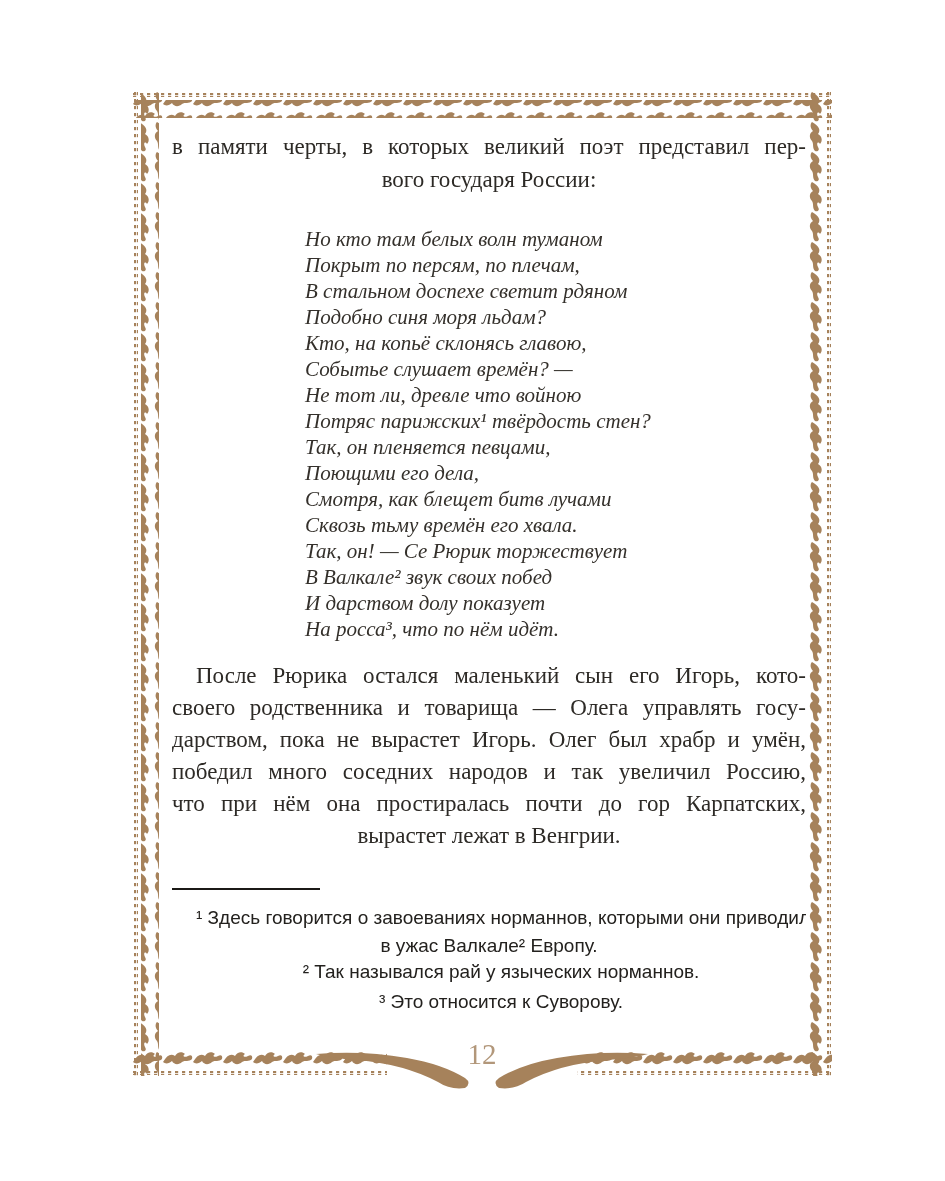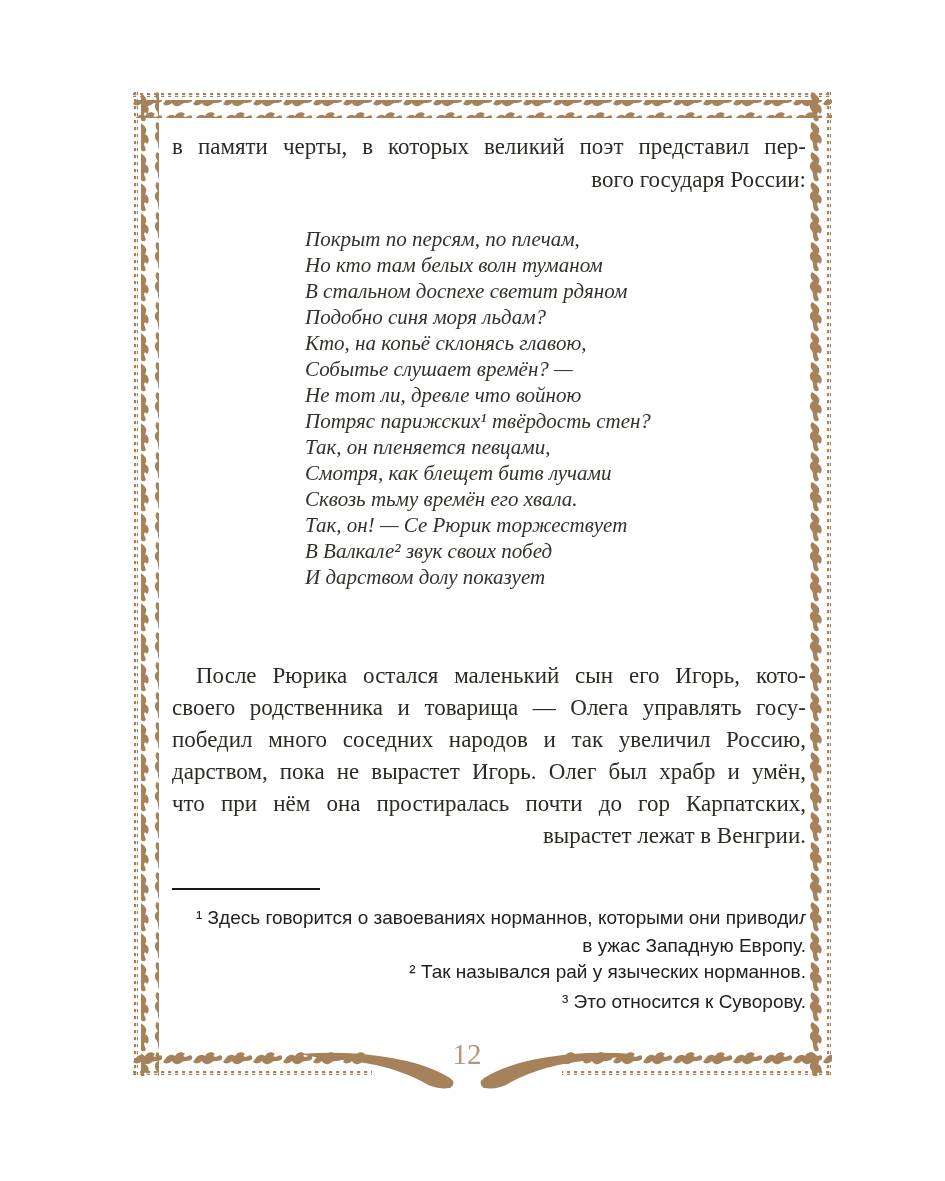--- a/index.html
+++ b/index.html
@@ -16,39 +16,39 @@
     color:var(--text-color);
     font-family:"Liberation Serif", serif;
   }
   .strip{position:absolute;}
   .strip.top{left:133px;top:92px;}
   .strip.bottom{left:133px;top:1050px;}
   .strip.left{left:133px;top:92px;}
   .strip.right{left:806px;top:92px;}
 
   .textblock{position:absolute;left:172px;width:634px;overflow:hidden;}
-  .textblock .line{white-space:nowrap;text-align:right;}
+  .textblock .line{white-space:nowrap;text-align:center;}
   .textblock .line.fill{text-align:justify;text-align-last:justify;}
   .textblock .line.indent{text-indent:24px;}
 
   .intro{top:130px;font-size:23px;line-height:33px;}
   .poem{
     position:absolute;left:305px;top:226px;width:480px;
     font-size:21px;line-height:26px;font-style:italic;color:#34302b;
   }
   .poem .line{white-space:nowrap;}
   .body-para{top:660px;font-size:23px;line-height:32px;}
 
   .fn-rule{position:absolute;left:172px;top:888px;width:148px;height:2px;background:#1b1916;}
   .footnote{font-family:"Liberation Sans", sans-serif;font-size:19px;line-height:28px;color:#23211e;}
   .fn1{top:904px;}
   .fn2{top:958px;}
   .fn3{top:988px;}
 
-  .pagenum-wrap{position:absolute;left:277px;top:1034px;width:380px;height:66px;}
+  .pagenum-wrap{position:absolute;left:292px;top:1034px;width:380px;height:66px;}
   .pagenum-mask{
     position:absolute;left:95px;top:14px;width:190px;height:32px;
     background:#ffffff;z-index:2;
   }
   .flourish{position:absolute;left:10px;top:18px;z-index:3;}
   .pagenum{
     position:absolute;left:0;top:4px;width:100%;z-index:4;
     text-align:center;font-size:29px;line-height:32px;
     color:var(--pagenum-color);
     font-family:"Liberation Serif", serif;
@@ -96,50 +96,52 @@
     <rect x="0" y="0" width="18" height="984" fill="url(#vineV)"></rect>
     <rect x="21" y="0" width="4" height="984" fill="url(#dotsV)"></rect>
   </svg>
 
   <div class="textblock intro">
       <div class="line fill">в памяти черты, в которых великий поэт представил пер-</div>
       <div class="line">вого государя России:</div>
     </div>
 
   <div class="poem">
+      <div class="line">Но кто там белых волн туманом</div>
       <div class="line">Покрыт по персям, по плечам,</div>
-      <div class="line">Но кто там белых волн туманом</div>
       <div class="line">В стальном доспехе светит рдяном</div>
       <div class="line">Подобно синя моря льдам?</div>
       <div class="line">Кто, на копьё склонясь главою,</div>
       <div class="line">Событье слушает времён? —</div>
       <div class="line">Не тот ли, древле что войною</div>
       <div class="line">Потряс парижских¹ твёрдость стен?</div>
       <div class="line">Так, он пленяется певцами,</div>
+      <div class="line">Поющими его дела,</div>
       <div class="line">Смотря, как блещет битв лучами</div>
       <div class="line">Сквозь тьму времён его хвала.</div>
       <div class="line">Так, он! — Се Рюрик торжествует</div>
       <div class="line">В Валкале² звук своих побед</div>
       <div class="line">И дарством долу показует</div>
+      <div class="line">На росса³, что по нём идёт.</div>
     </div>
 
   <div class="textblock body-para">
       <div class="line fill indent">После Рюрика остался маленький сын его Игорь, кото-</div>
       <div class="line fill">своего родственника и товарища — Олега управлять госу-</div>
+      <div class="line fill">дарством, пока не вырастет Игорь. Олег был храбр и умён,</div>
       <div class="line fill">победил много соседних народов и так увеличил Россию,</div>
-      <div class="line fill">дарством, пока не вырастет Игорь. Олег был храбр и умён,</div>
       <div class="line fill">что при нём она простиралась почти до гор Карпатских,</div>
       <div class="line">вырастет лежат в Венгрии.</div>
     </div>
 
   <div class="fn-rule"></div>
 
   <div class="textblock footnote fn1">
       <div class="line fill indent">¹ Здесь говорится о завоеваниях норманнов, которыми они приводили</div>
-      <div class="line">в ужас Западную Европу.</div>
+      <div class="line">в ужас Валкале² Европу.</div>
     </div>
   <div class="textblock footnote fn2">
       <div class="line indent">² Так назывался рай у языческих норманнов.</div>
     </div>
   <div class="textblock footnote fn3">
       <div class="line indent">³ Это относится к Суворову.</div>
     </div>
 
   <div class="pagenum-wrap">
     <div class="pagenum-mask"></div>

